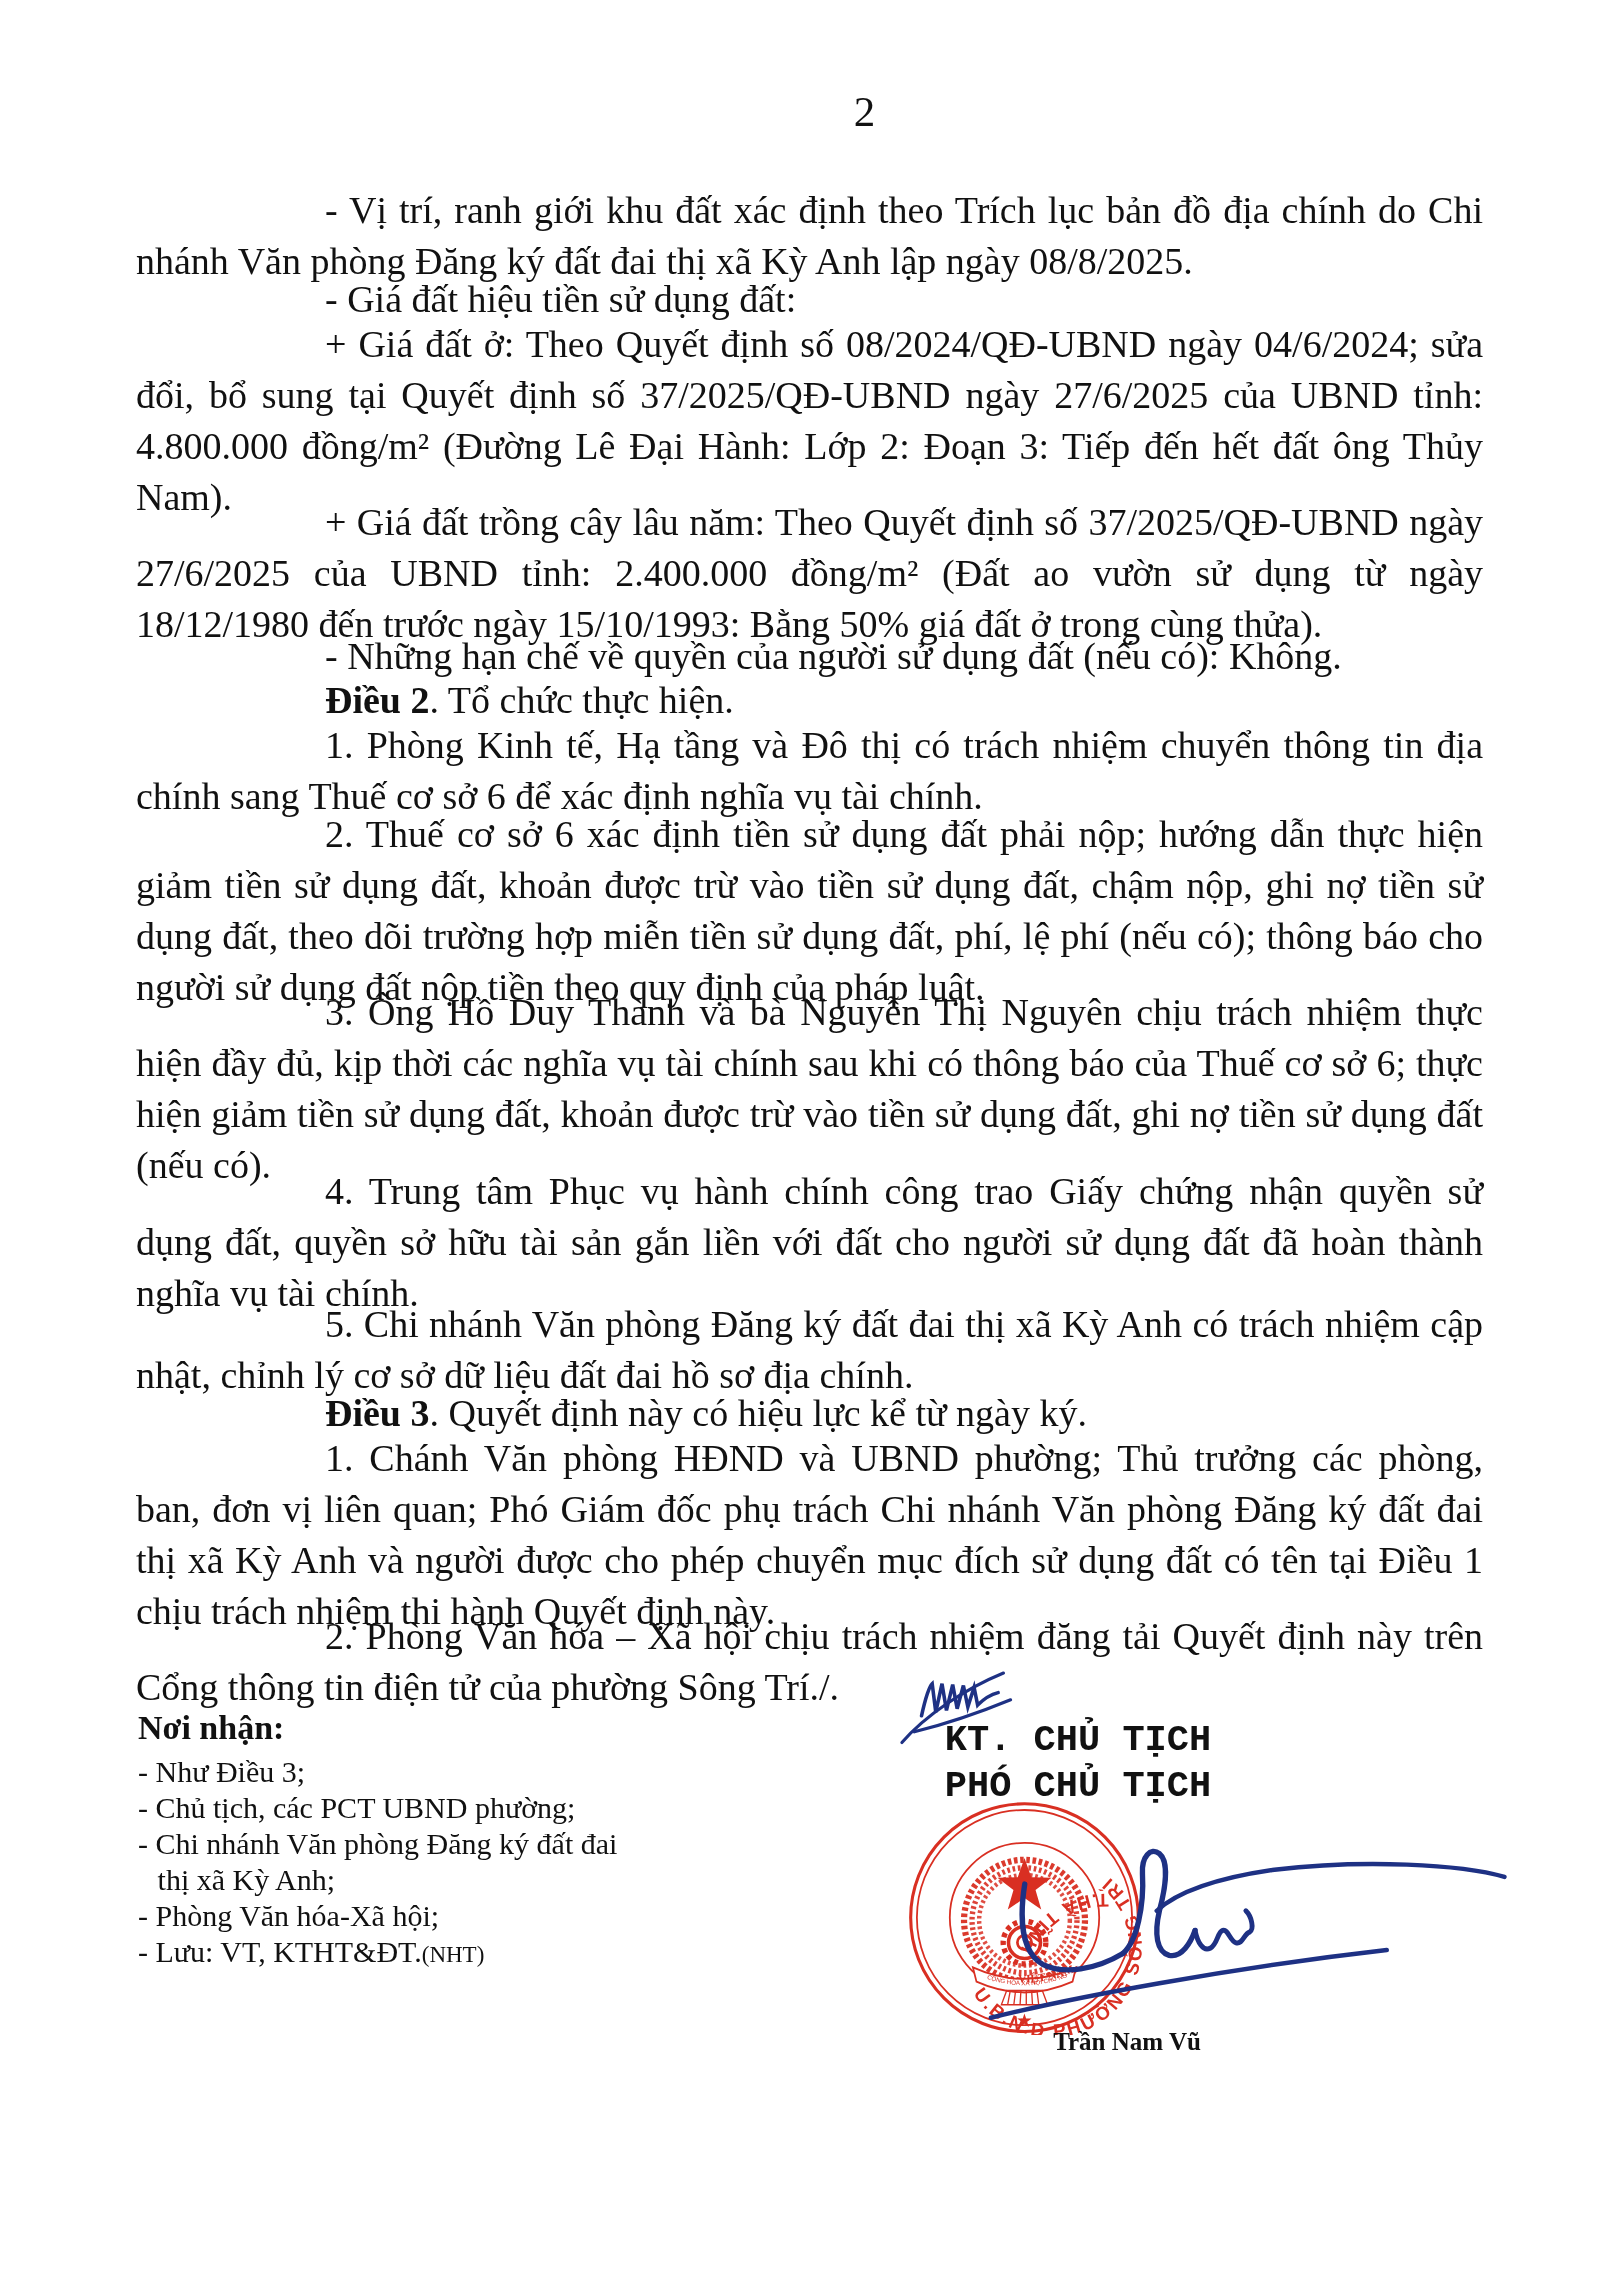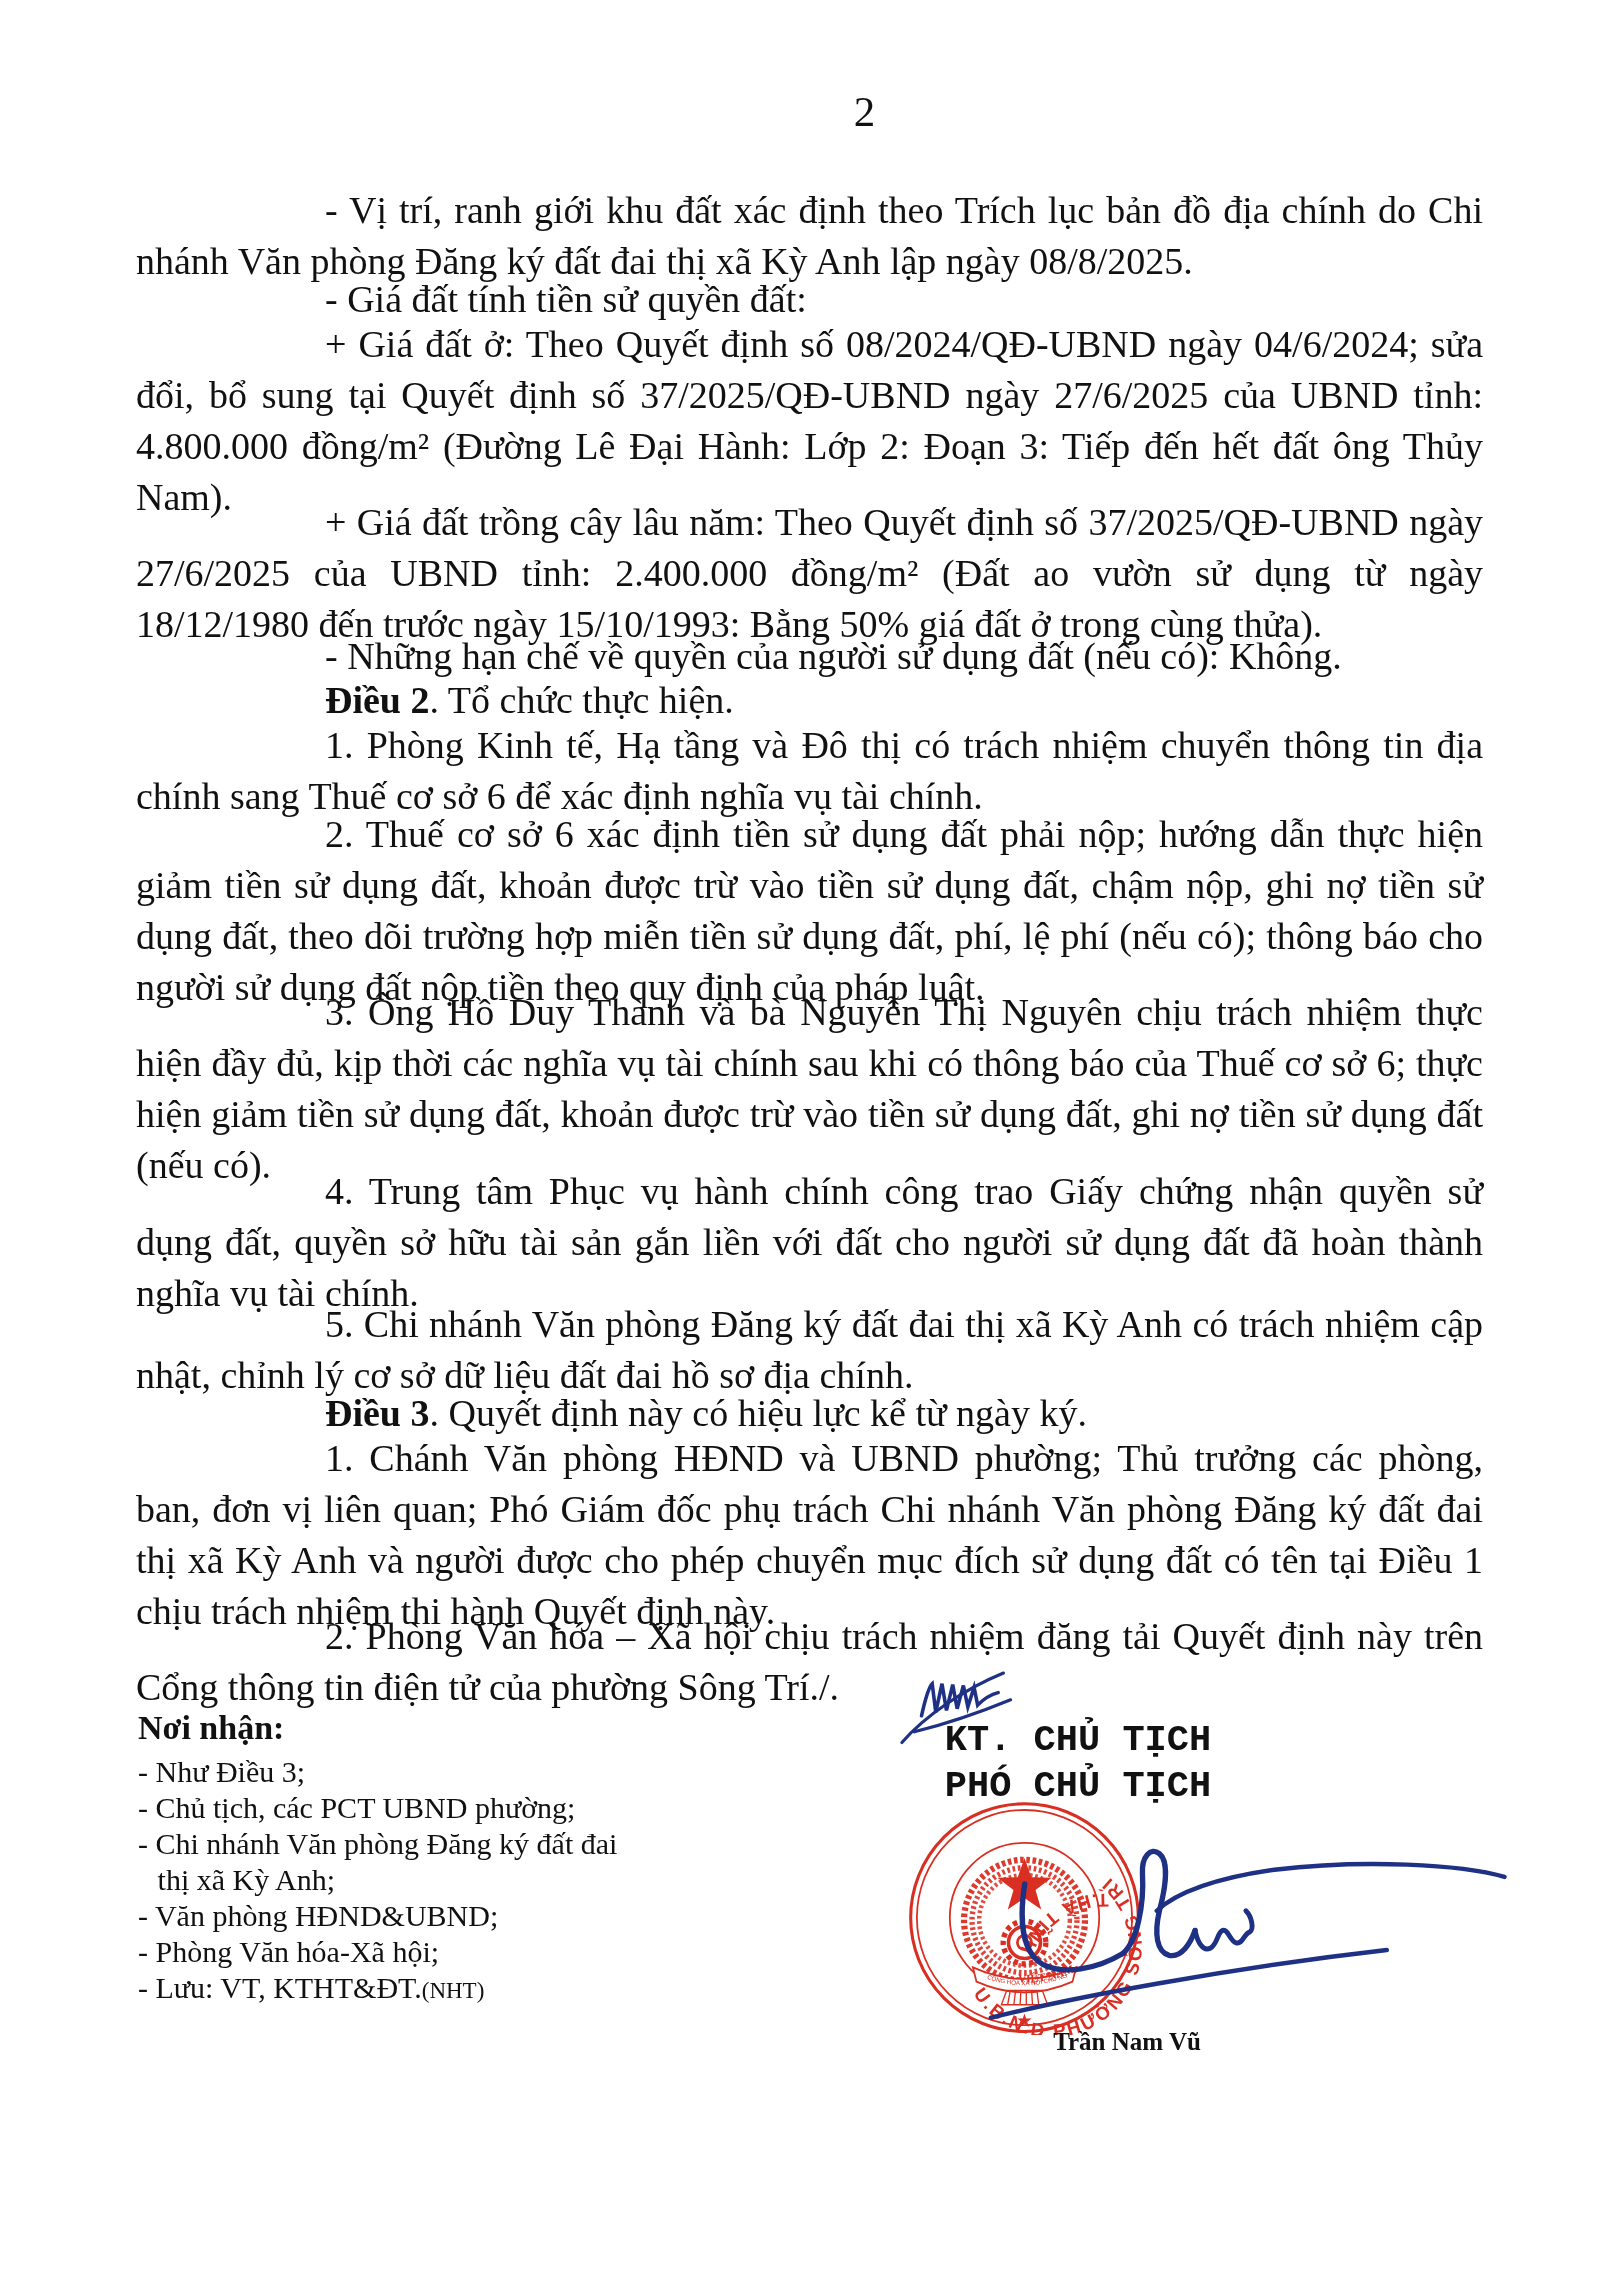--- a/index.html
+++ b/index.html
@@ -40,41 +40,40 @@
   svg{display:block;}
 </style>
 </head>
 <body>
 
 <div class="page">
 
   <div class="page-number">2</div>
 
   <p class="para" style="top:185px">- Vị trí, ranh giới khu đất xác định theo Trích lục bản đồ địa chính do Chi nhánh Văn phòng Đăng ký đất đai thị xã Kỳ Anh lập ngày 08/8/2025.</p>
-  <p class="para" style="top:274px">- Giá đất tính tiền sử quyền đất:</p>
+  <p class="para" style="top:274px">- Giá đất hiệu tiền sử dụng đất:</p>
   <p class="para" style="top:319px">+ Giá đất ở: Theo Quyết định số 08/2024/QĐ-UBND ngày 04/6/2024; sửa đổi, bổ sung tại Quyết định số 37/2025/QĐ-UBND ngày 27/6/2025 của UBND tỉnh: 4.800.000 đồng/m² (Đường Lê Đại Hành: Lớp 2: Đoạn 3: Tiếp đến hết đất ông Thủy Nam).</p>
   <p class="para" style="top:497px">+ Giá đất trồng cây lâu năm: Theo Quyết định số 37/2025/QĐ-UBND ngày 27/6/2025 của UBND tỉnh: 2.400.000 đồng/m² (Đất ao vườn sử dụng từ ngày 18/12/1980 đến trước ngày 15/10/1993: Bằng 50% giá đất ở trong cùng thửa).</p>
   <p class="para" style="top:631px">- Những hạn chế về quyền của người sử dụng đất (nếu có): Không.</p>
   <p class="para" style="top:675px"><b class="bold">Điều 2</b><span>. Tổ chức thực hiện.</span></p>
   <p class="para" style="top:720px">1. Phòng Kinh tế, Hạ tầng và Đô thị có trách nhiệm chuyển thông tin địa chính sang Thuế cơ sở 6 để xác định nghĩa vụ tài chính.</p>
   <p class="para" style="top:809px">2. Thuế cơ sở 6 xác định tiền sử dụng đất phải nộp; hướng dẫn thực hiện giảm tiền sử dụng đất, khoản được trừ vào tiền sử dụng đất, chậm nộp, ghi nợ tiền sử dụng đất, theo dõi trường hợp miễn tiền sử dụng đất, phí, lệ phí (nếu có); thông báo cho người sử dụng đất nộp tiền theo quy định của pháp luật.</p>
   <p class="para" style="top:987px">3. Ông Hồ Duy Thành và bà Nguyễn Thị Nguyên chịu trách nhiệm thực hiện đầy đủ, kịp thời các nghĩa vụ tài chính sau khi có thông báo của Thuế cơ sở 6; thực hiện giảm tiền sử dụng đất, khoản được trừ vào tiền sử dụng đất, ghi nợ tiền sử dụng đất (nếu có).</p>
   <p class="para" style="top:1166px">4. Trung tâm Phục vụ hành chính công trao Giấy chứng nhận quyền sử dụng đất, quyền sở hữu tài sản gắn liền với đất cho người sử dụng đất đã hoàn thành nghĩa vụ tài chính.</p>
   <p class="para" style="top:1299px">5. Chi nhánh Văn phòng Đăng ký đất đai thị xã Kỳ Anh có trách nhiệm cập nhật, chỉnh lý cơ sở dữ liệu đất đai hồ sơ địa chính.</p>
   <p class="para" style="top:1388px"><b class="bold">Điều 3</b><span>. Quyết định này có hiệu lực kể từ ngày ký.</span></p>
   <p class="para" style="top:1433px">1. Chánh Văn phòng HĐND và UBND phường; Thủ trưởng các phòng, ban, đơn vị liên quan; Phó Giám đốc phụ trách Chi nhánh Văn phòng Đăng ký đất đai thị xã Kỳ Anh và người được cho phép chuyển mục đích sử dụng đất có tên tại Điều 1 chịu trách nhiệm thi hành Quyết định này.</p>
   <p class="para" style="top:1611px">2. Phòng Văn hóa – Xã hội chịu trách nhiệm đăng tải Quyết định này trên Cổng thông tin điện tử của phường Sông Trí./.</p>
 
   <div class="recipients">
     <div class="recipients-title">Nơi nhận:</div>
     <div class="rec-line">- Như Điều 3;</div>
     <div class="rec-line">- Chủ tịch, các PCT UBND phường;</div>
     <div class="rec-line">- Chi nhánh Văn phòng Đăng ký đất đai</div>
     <div class="rec-line indent">thị xã Kỳ Anh;</div>
-    <div class="rec-line">- Văn phòng HĐND&amp;UBND;</div>
     <div class="rec-line">- Phòng Văn hóa-Xã hội;</div>
     <div class="rec-line"><span>- Lưu: VT, KTHT&amp;ĐT.</span><span class="rec-note">(NHT)</span></div>
   </div>
 
   <div class="sig-title" style="top:1720px">KT. CHỦ TỊCH</div>
   <div class="sig-title" style="top:1766px">PHÓ CHỦ TỊCH</div>
 
   <svg class="stamp-svg" width="235" height="233" viewBox="0 0 264 262">
     <defs>
       <path id="ringTop" d="M73.5,213.6 A102,102 0 1 0 220.3,79" fill="none"></path>

